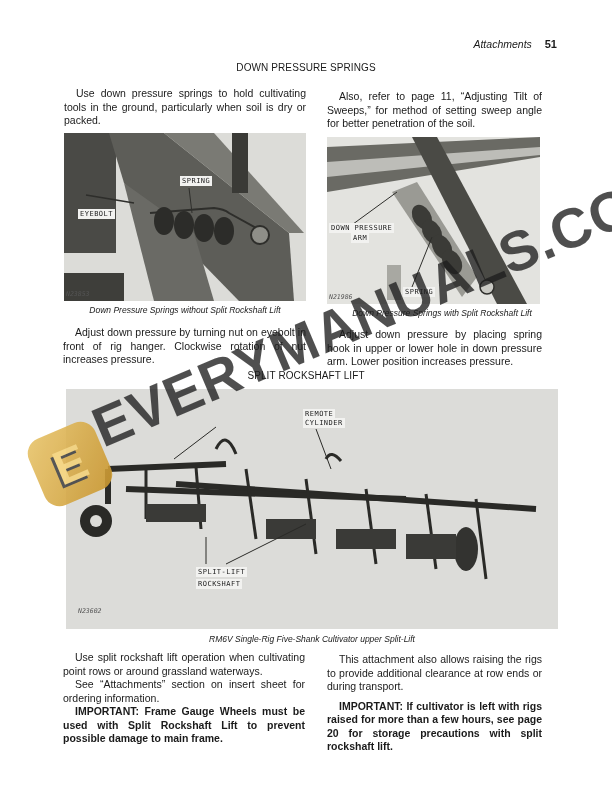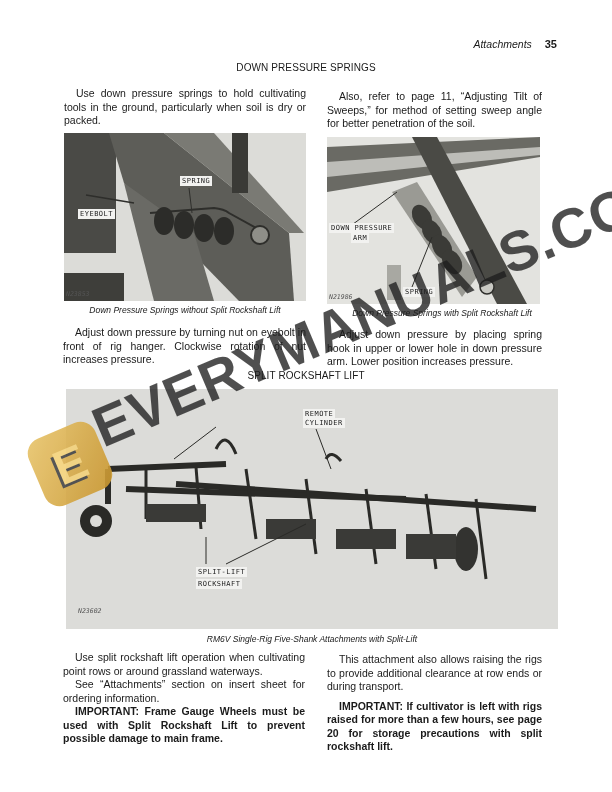--- a/index.html
+++ b/index.html
@@ -37,21 +37,21 @@
     opacity: 0.9; transform: rotate(-23deg);
     display: flex; align-items: center; justify-content: center;
   }
   .wm-logo span { font-size: 48px; font-weight: bold; color: #f3d27a; text-shadow: -3px 3px 0 #444; }
 </style>
 </head>
 <body>
 
 <div class="abs running-head">
   <span class="sec">Attachments</span>
-  <span class="pg">35</span>
+  <span class="pg">51</span>
 </div>
 
 <div class="abs" style="top:62px; left:0; width:612px;">
   <h2 class="section">DOWN PRESSURE SPRINGS</h2>
 </div>
 
 <div class="abs" style="top:87px; left:64px; width:242px;">
   <p class="para indent">Use down pressure springs to hold cultivating tools in the ground, particularly when soil is dry or packed.</p>
   <p class="para indent" style="margin-top:6px;">Order BN130590.</p>
 </div>
@@ -157,21 +157,21 @@
     <line x1="250" y1="40" x2="265" y2="80" stroke="#2a2a27" stroke-width="1"></line>
     <line x1="140" y1="175" x2="140" y2="148" stroke="#2a2a27" stroke-width="1"></line>
     <line x1="160" y1="175" x2="240" y2="135" stroke="#2a2a27" stroke-width="1"></line>
   </svg>
   <span class="abs plabel" style="top:20px; left:237px;">REMOTE</span>
   <span class="abs plabel" style="top:29px; left:237px;">CYLINDER</span>
   <span class="abs plabel" style="top:178px; left:130px;">SPLIT-LIFT</span>
   <span class="abs plabel" style="top:190px; left:130px;">ROCKSHAFT</span>
   <span class="abs photo-no" style="bottom:14px; left:12px;">N23602</span>
 </div>
-<div class="abs caption" style="top:634px; left:66px; width:492px;">RM6V Single-Rig Five-Shank Attachments with Split-Lift</div>
+<div class="abs caption" style="top:634px; left:66px; width:492px;">RM6V Single-Rig Five-Shank Cultivator upper Split-Lift</div>
 
 <div class="abs" style="top:651px; left:63px; width:242px;">
   <p class="para indent">Use split rockshaft lift operation when cultivating point rows or around grassland waterways.</p>
   <p class="para indent">See “Attachments” section on insert sheet for ordering information.</p>
   <p class="para indent bold">IMPORTANT: Frame Gauge Wheels must be used with Split Rockshaft Lift to prevent possible damage to main frame.</p>
 </div>
 
 <div class="abs" style="top:653px; left:327px; width:215px;">
   <p class="para indent">This attachment also allows raising the rigs to provide additional clearance at row ends or during transport.</p>
   <p class="para indent bold" style="margin-top:6px;">IMPORTANT: If cultivator is left with rigs raised for more than a few hours, see page 20 for storage precautions with split rockshaft lift.</p>

